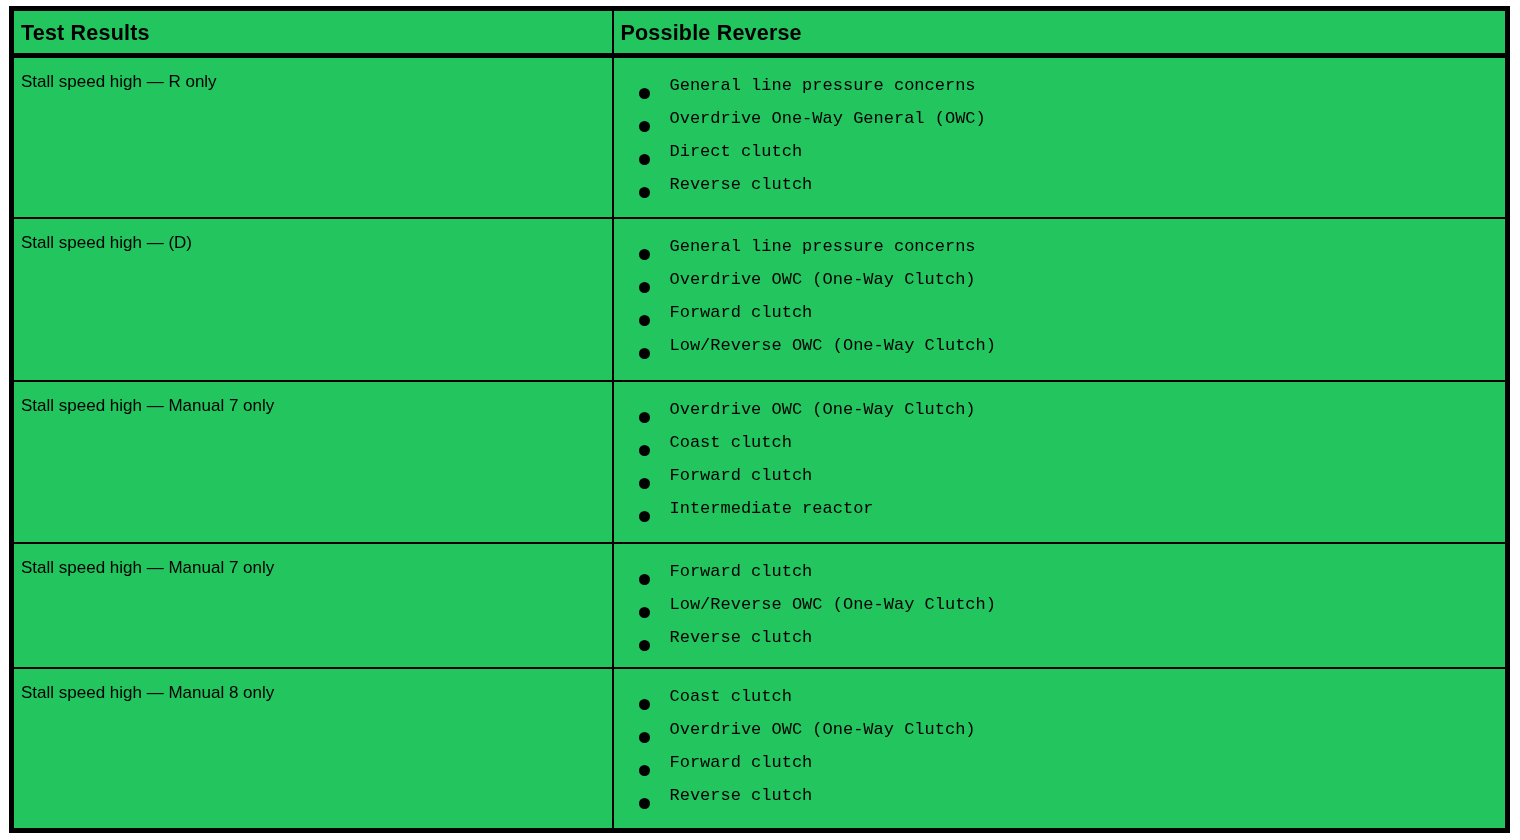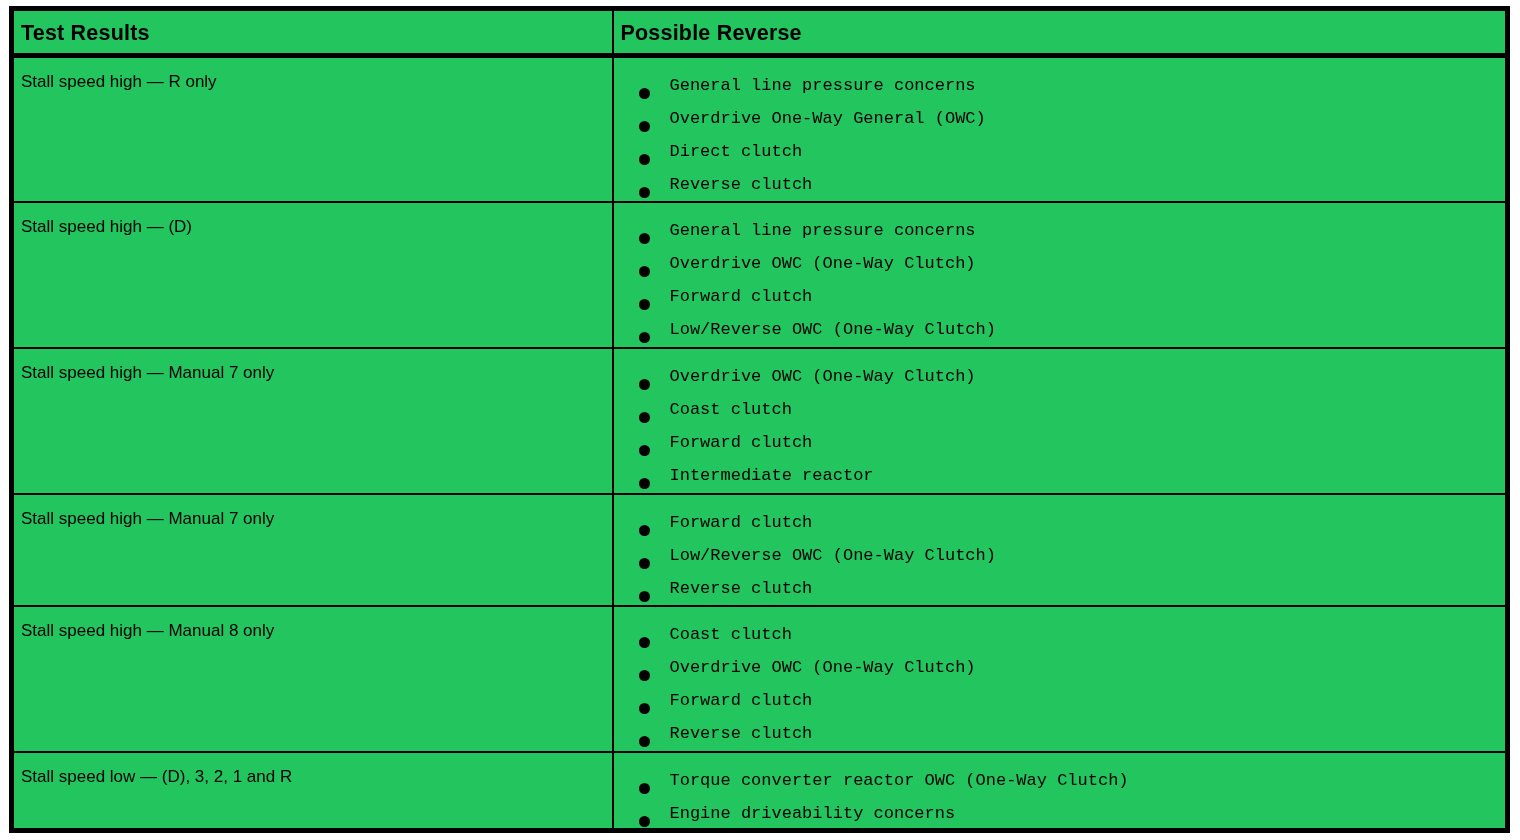--- a/index.html
+++ b/index.html
@@ -234,33 +234,15 @@
   </li>
 
   <li class="source-item">
     <span class="bullet"></span>
     <span class="source-text">Reverse clutch</span>
   </li>
 </ul>
     </td>
   </tr>
 
-  <tr class="h2">
-    <td class="cell-test">
-      <span class="test-text">Stall speed low — (D), 3, 2, 1 and R</span>
-    </td>
-    <td class="cell-source">
-      <ul class="sources">
-  <li class="source-item">
-    <span class="bullet"></span>
-    <span class="source-text">Torque converter reactor OWC (One-Way Clutch)</span>
-  </li>
-
-  <li class="source-item">
-    <span class="bullet"></span>
-    <span class="source-text">Engine driveability concerns</span>
-  </li>
-</ul>
-    </td>
-  </tr>
 </tbody>
   </table>
 </div>
 
 </body></html>

